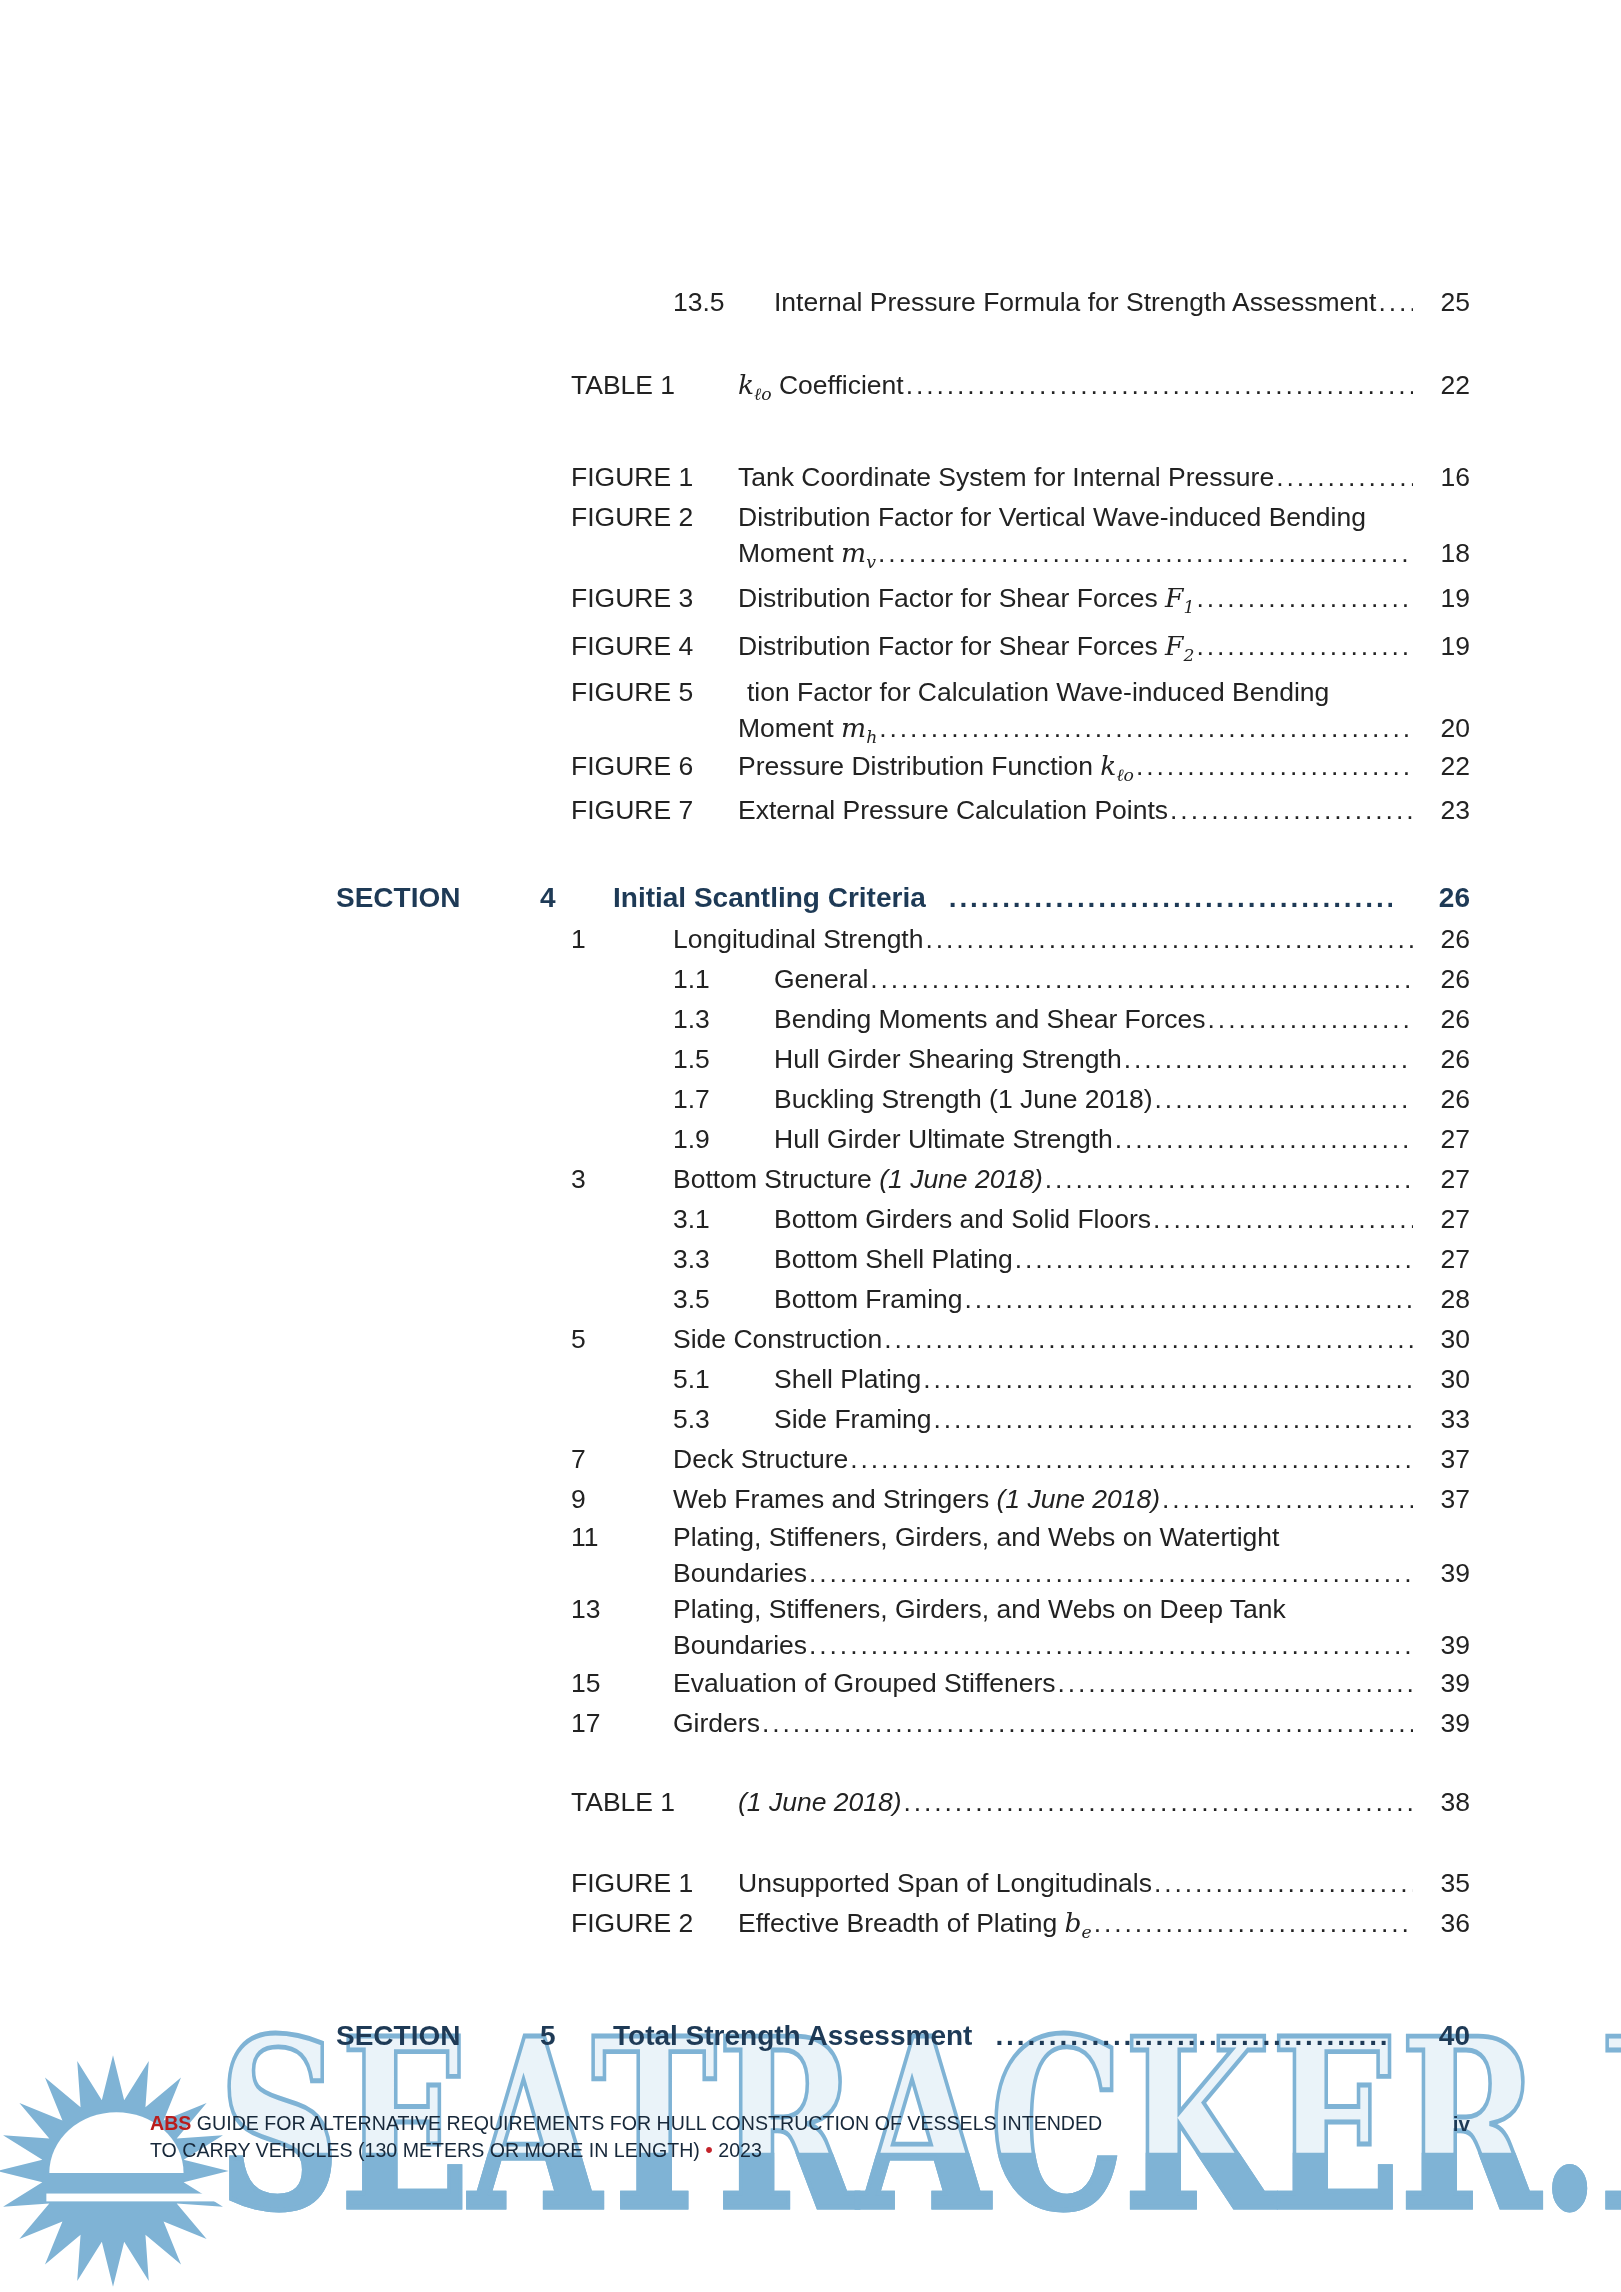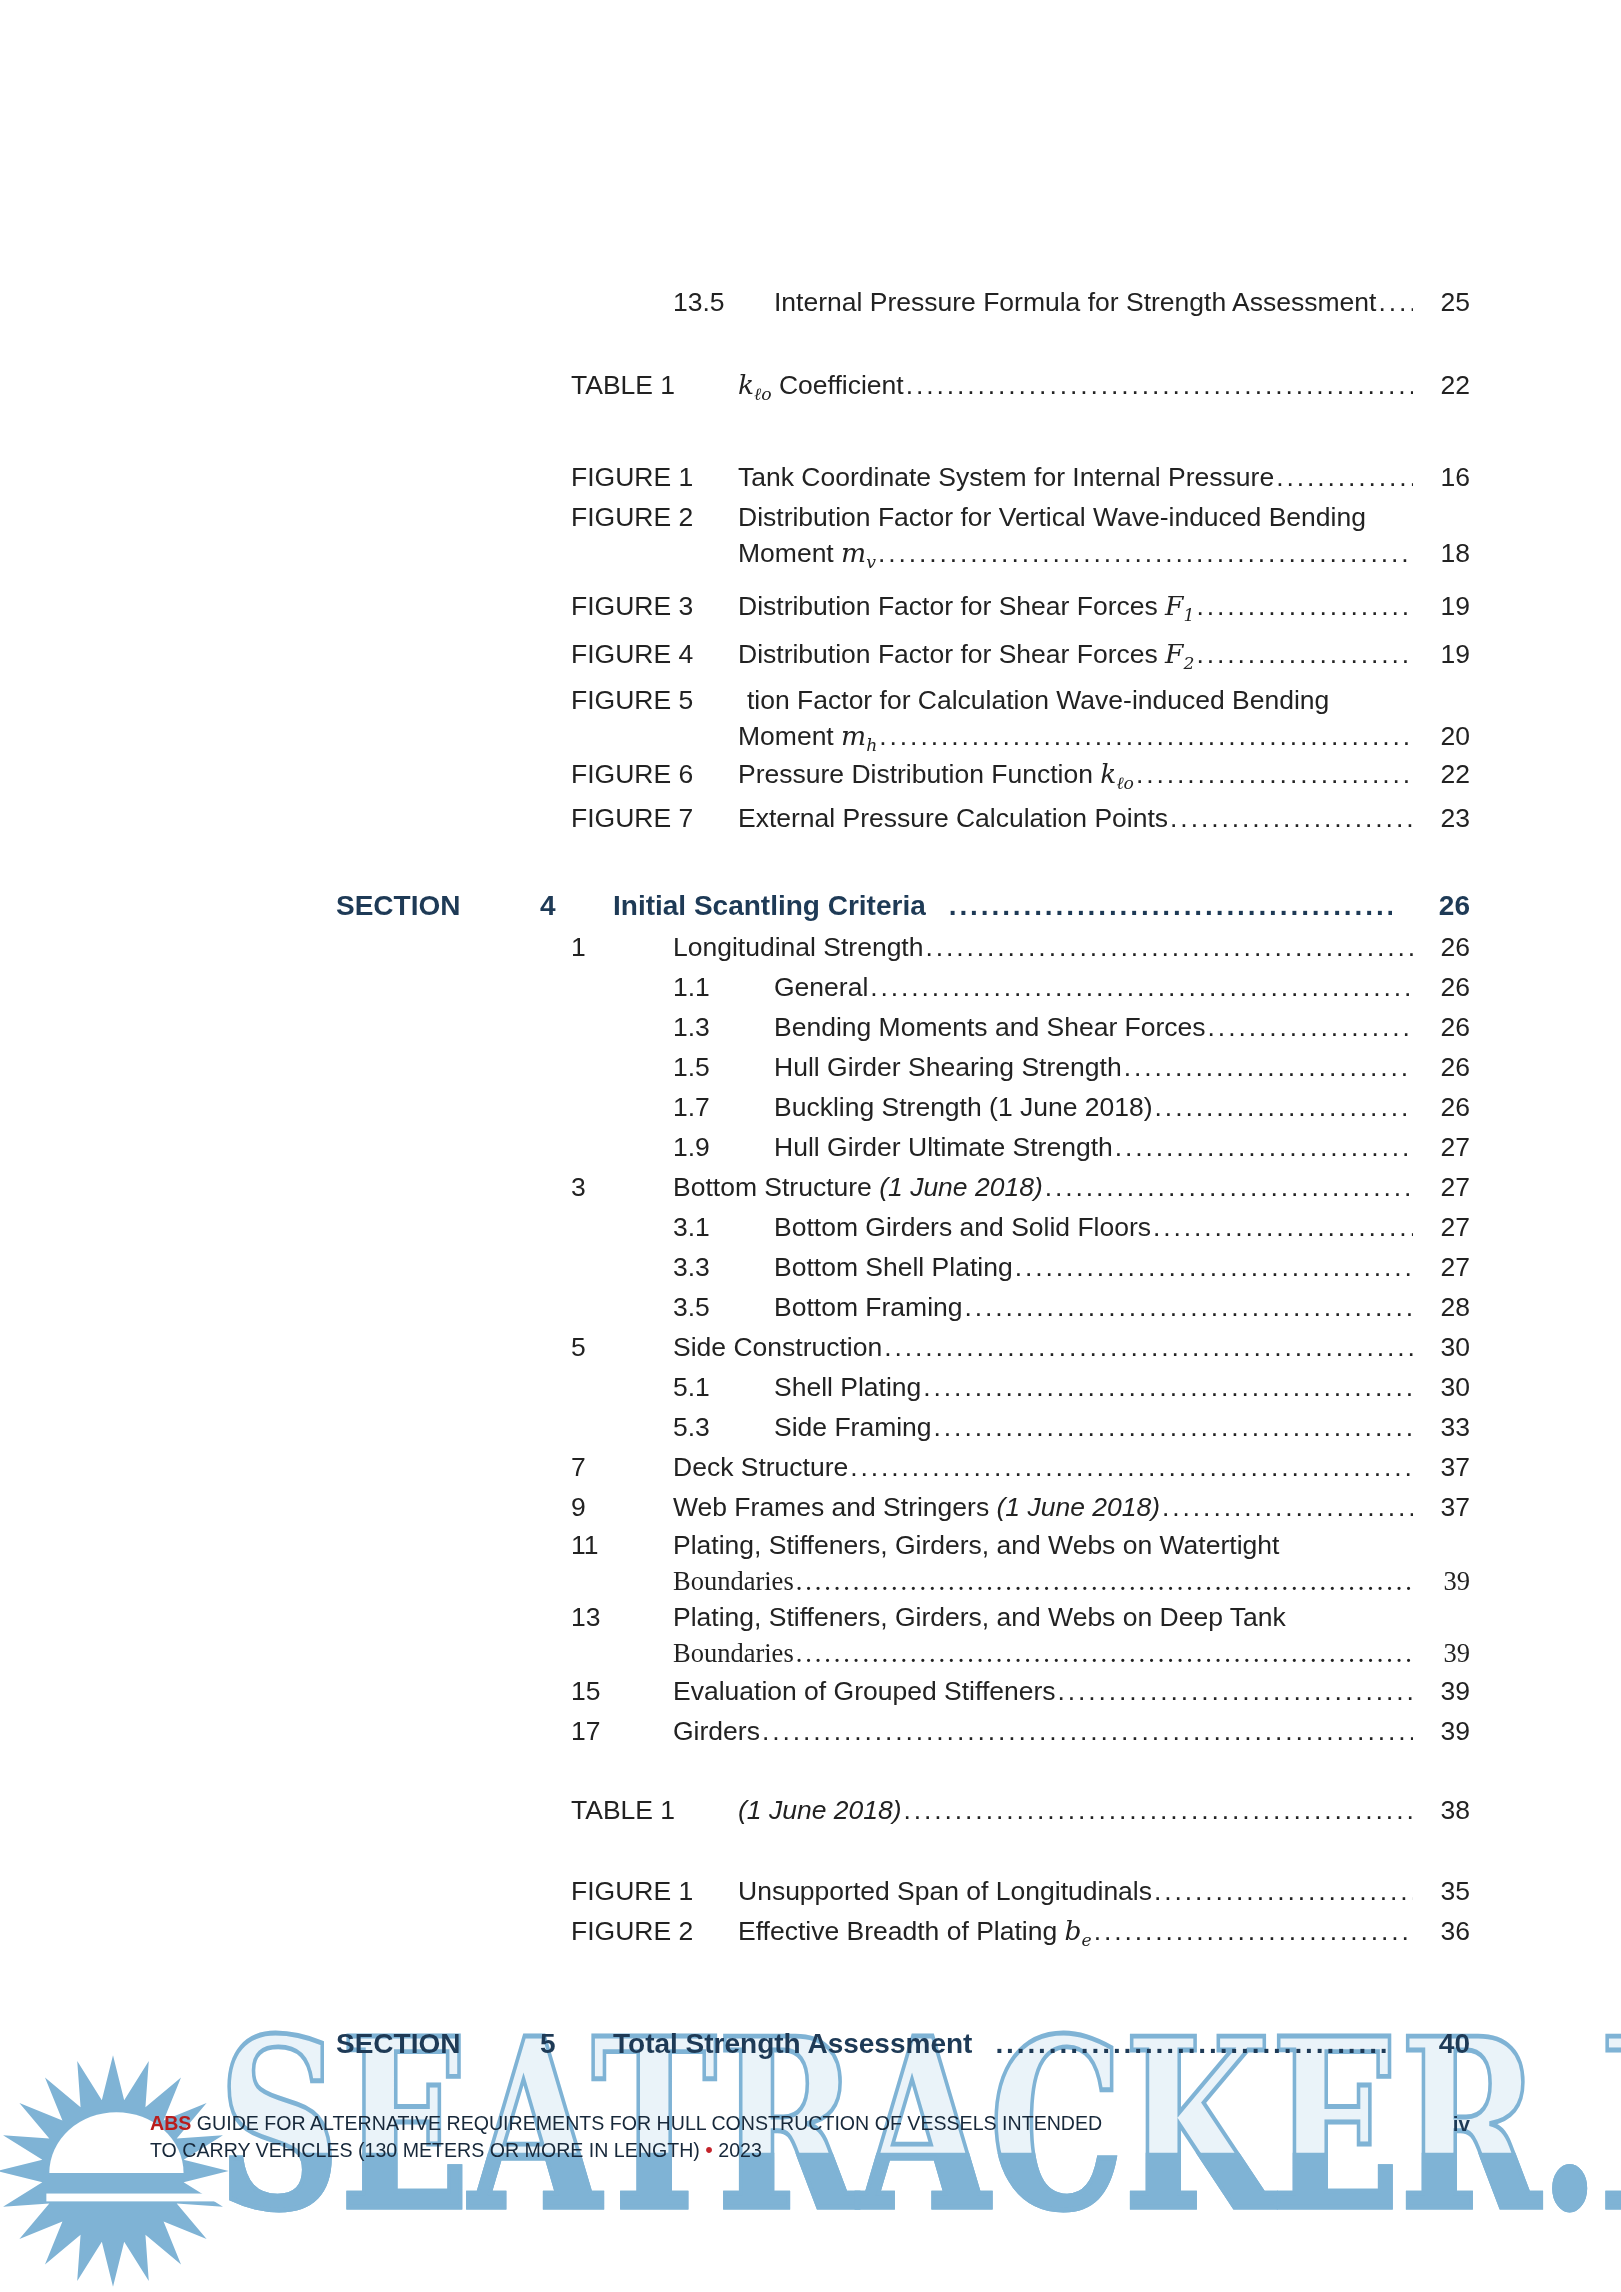--- a/index.html
+++ b/index.html
@@ -19,21 +19,21 @@
   .row { display:flex; align-items:baseline; height:40px; line-height:40px; white-space:nowrap; }
   .row.tight { height:36px; line-height:36px; }
   .row.nav { height:43px; line-height:43px; font-weight:bold; font-size:28px; color:#1e3a56;gap:21px; }
   .cell { flex:0 0 auto; }
   .seclabel { width:183px; }
   .secnum { width:52px; }
   .pad-l1 { padding-left:235px; }
   .pad-l2 { padding-left:337px; }
   .pad-fig { padding-left:235px; }
   .pad-figcont { padding-left:402px; }
-  .pad-l1cont { padding-left:337px;font-family:Liberation Serif, serif; }
+  .pad-l1cont { padding-left:337px; }
   .numw-l1 { width:102px; }
   .numw-l2 { width:101px; }
   .numw-fig { width:167px; }
   .title { flex:0 1 auto; }
   .leader { flex:1 1 0; min-width:0; overflow:hidden; padding-left:2px; }
   .leader::after {
     content:"........................................................................................................................................";
     letter-spacing:2.9px;
   }
   .pageno-cell { flex:0 0 57px; text-align:right; }
@@ -99,21 +99,21 @@
       </div>
       <div class="row pad-fig tight" style="margin-top: 2px;">
         <span class="cell numw-fig">FIGURE 2</span>
         <span class="title"><span class="">Distribution Factor for Vertical Wave-induced Bending</span></span>
       </div>
       <div class="row pad-figcont tight">
         <span class="title"><span class="">Moment </span><span class="math">m</span><sub class="math">v</sub></span>
         <span class="leader"></span>
         <span class="cell pageno-cell">18</span>
       </div>
-      <div class="row pad-fig" style="margin-top: 15px;">
+      <div class="row pad-fig" style="margin-top: 7px;">
         <span class="cell numw-fig">FIGURE 3</span>
         <span class="title"><span class="">Distribution Factor for Shear Forces </span><span class="math">F</span><sub class="math">1</sub></span>
         <span class="leader"></span>
         <span class="cell pageno-cell">19</span>
       </div>
       <div class="row pad-fig" style="margin-top: 7.8px;">
         <span class="cell numw-fig">FIGURE 4</span>
         <span class="title"><span class="">Distribution Factor for Shear Forces </span><span class="math">F</span><sub class="math">2</sub></span>
         <span class="leader"></span>
         <span class="cell pageno-cell">19</span>

